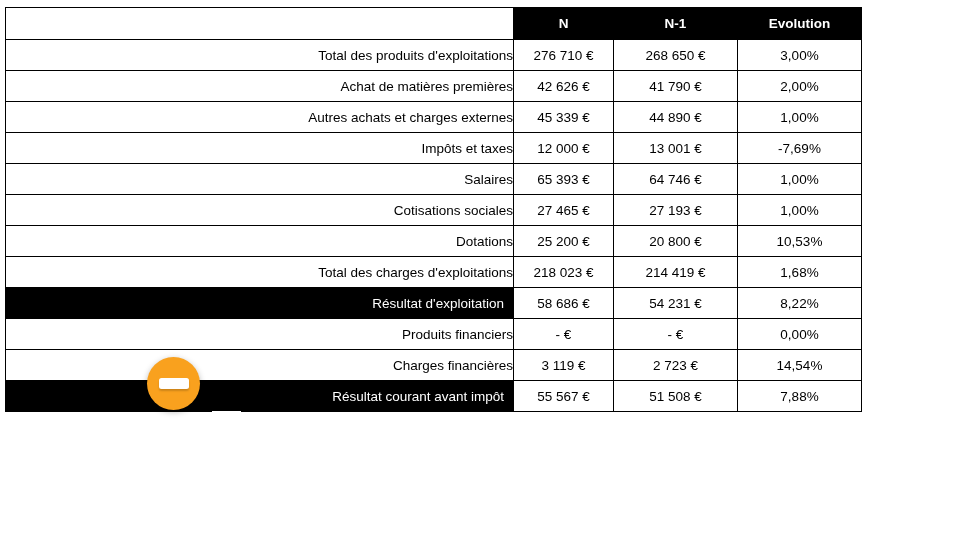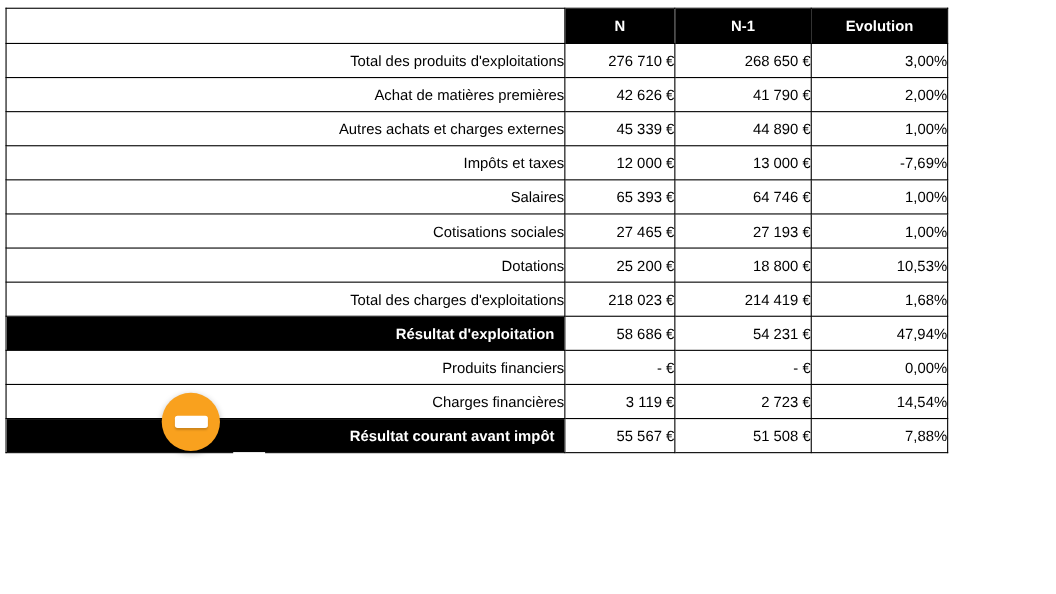--- a/index.html
+++ b/index.html
@@ -47,27 +47,27 @@
     text-align: center;
   }
   table.sheet thead th.corner {
     background: #ffffff;
   }
   td.label-cell {
     text-align: right;
     padding-left: 4px;
   }
   td.num-cell {
-    text-align: right;
+    text-align: center;
     padding-right: 9px;
   }
   tr.hl td.label-cell {
     background: #000000;
     color: #ffffff;
-    font-weight: bold;
+    font-weight: normal;
     text-align: right;
     padding-right: 9px;
   }
   
   .minus-badge {
     position: absolute;
     left: 147px;
     top: 357px;
     width: 53px;
     height: 53px;
@@ -136,52 +136,52 @@
         </tr>
         <tr>
           <td class="label-cell">Autres achats et charges externes</td>
           <td class="num-cell">45 339 €</td>
           <td class="num-cell">44 890 €</td>
           <td class="num-cell">1,00%</td>
         </tr>
         <tr>
           <td class="label-cell">Impôts et taxes</td>
           <td class="num-cell">12 000 €</td>
-          <td class="num-cell">13 000 €</td>
+          <td class="num-cell">13 001 €</td>
           <td class="num-cell">-7,69%</td>
         </tr>
         <tr>
           <td class="label-cell">Salaires</td>
           <td class="num-cell">65 393 €</td>
           <td class="num-cell">64 746 €</td>
           <td class="num-cell">1,00%</td>
         </tr>
         <tr>
           <td class="label-cell">Cotisations sociales</td>
           <td class="num-cell">27 465 €</td>
           <td class="num-cell">27 193 €</td>
           <td class="num-cell">1,00%</td>
         </tr>
         <tr>
           <td class="label-cell">Dotations</td>
           <td class="num-cell">25 200 €</td>
-          <td class="num-cell">18 800 €</td>
+          <td class="num-cell">20 800 €</td>
           <td class="num-cell">10,53%</td>
         </tr>
         <tr>
           <td class="label-cell">Total des charges d'exploitations</td>
           <td class="num-cell">218 023 €</td>
           <td class="num-cell">214 419 €</td>
           <td class="num-cell">1,68%</td>
         </tr>
         <tr class="hl">
           <td class="label-cell">Résultat d'exploitation</td>
           <td class="num-cell">58 686 €</td>
           <td class="num-cell">54 231 €</td>
-          <td class="num-cell">47,94%</td>
+          <td class="num-cell">8,22%</td>
         </tr>
         <tr>
           <td class="label-cell">Produits financiers</td>
           <td class="num-cell">- €</td>
           <td class="num-cell">- €</td>
           <td class="num-cell">0,00%</td>
         </tr>
         <tr>
           <td class="label-cell">Charges financières</td>
           <td class="num-cell">3 119 €</td>

